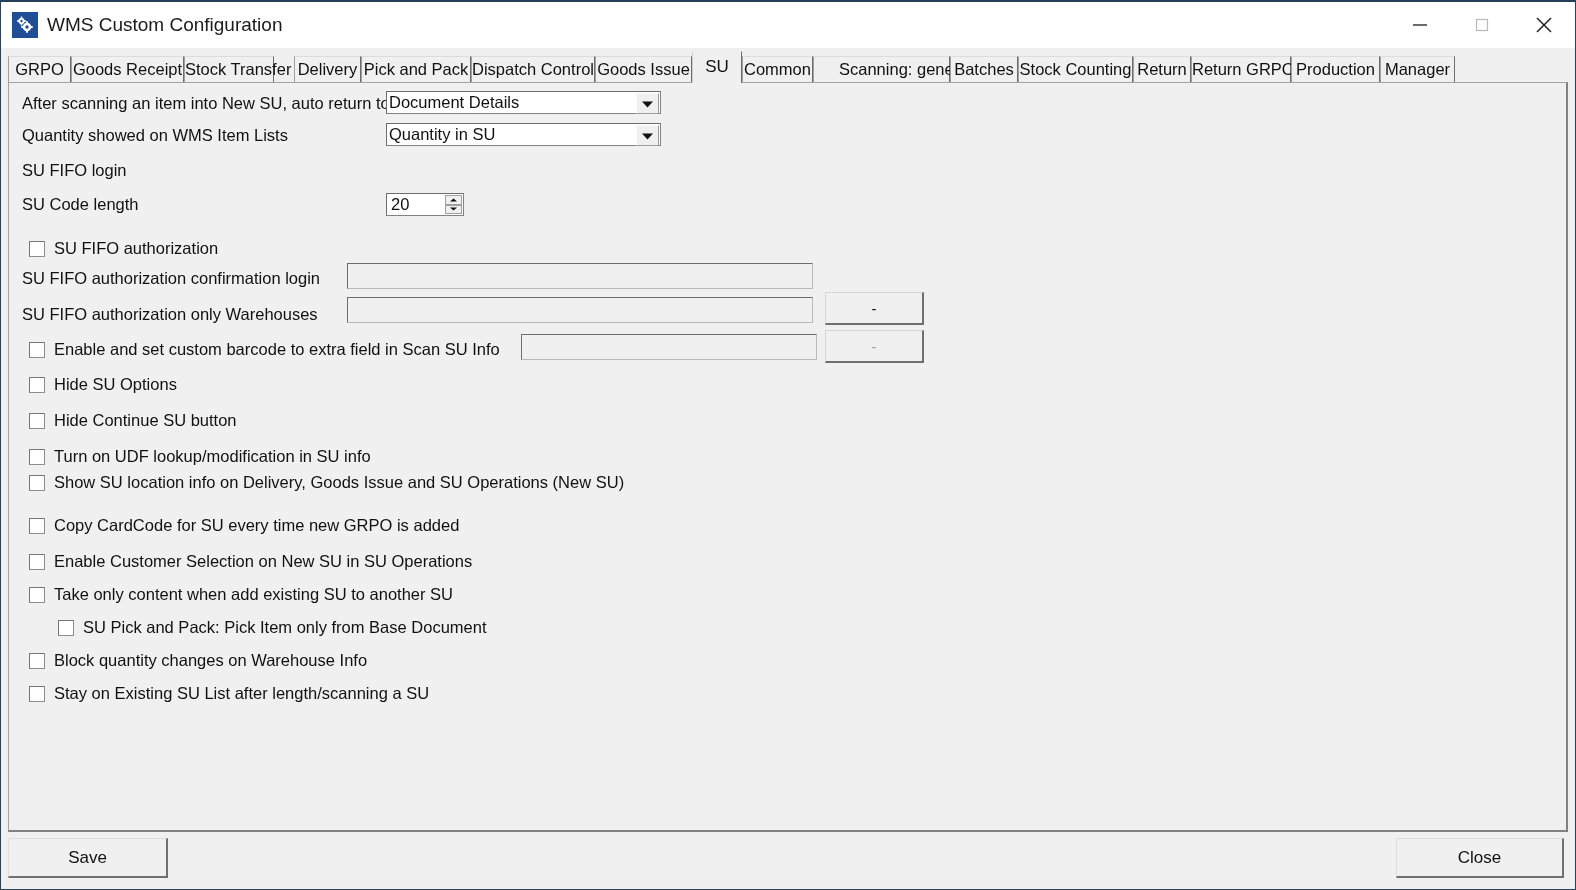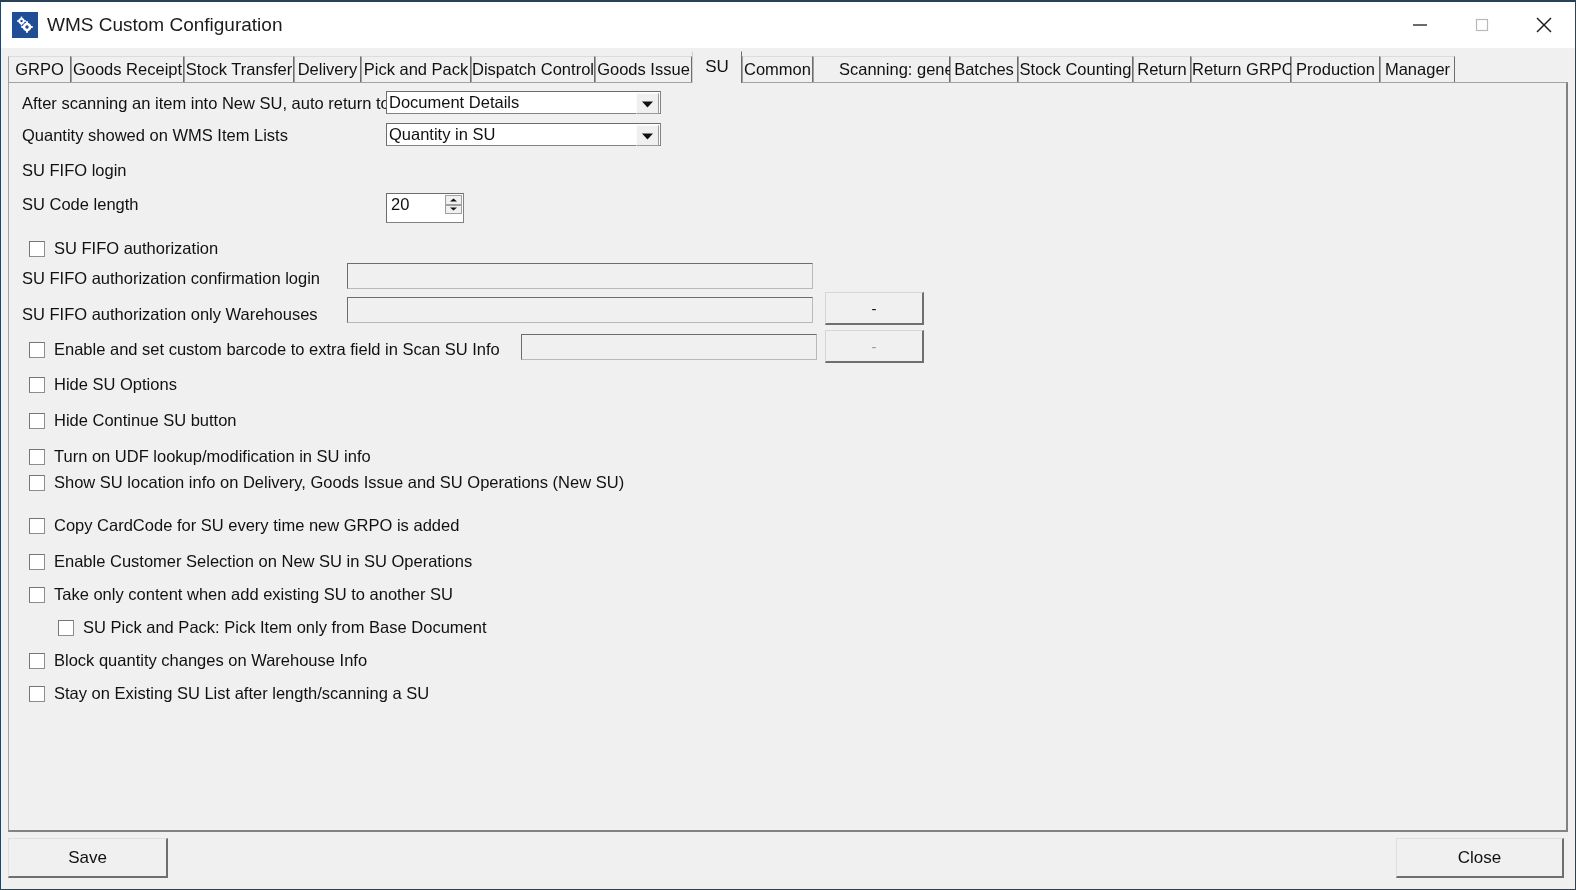--- a/index.html
+++ b/index.html
@@ -311,21 +311,21 @@
       <svg width="24" height="24" viewBox="0 0 24 24">
         <line x1="5" y1="5" x2="19" y2="19" stroke="#1b1b1b" stroke-width="1.4"></line>
         <line x1="19" y1="5" x2="5" y2="19" stroke="#1b1b1b" stroke-width="1.4"></line>
       </svg>
     </div>
   </div>
 
   <div id="tabstrip">
       <div class="tab" style="left: 0px; width: 63px;"><span>GRPO</span></div>
       <div class="tab" style="left: 63px; width: 113px;"><span>Goods Receipt</span></div>
-      <div class="tab" style="left: 176px; width: 110px;"><span>Stock Transfer</span></div>
+      <div class="tab" style="left: 176px; width: 90px;"><span>Stock Transfer</span></div>
       <div class="tab" style="left: 286px; width: 67px;"><span>Delivery</span></div>
       <div class="tab" style="left: 353px; width: 110px;"><span>Pick and Pack</span></div>
       <div class="tab" style="left: 463px; width: 124px;"><span>Dispatch Control</span></div>
       <div class="tab" style="left: 587px; width: 97px;"><span>Goods Issue</span></div>
       <div class="tab selected" style="left: 684px; width: 50px;"><span>SU</span></div>
       <div class="tab" style="left: 734px; width: 71px;"><span>Common</span></div>
       <div class="tab" style="left: 805px; width: 137px; padding-left: 25px;"><span>Scanning: general</span></div>
       <div class="tab" style="left: 942px; width: 68px;"><span>Batches</span></div>
       <div class="tab" style="left: 1010px; width: 115px;"><span>Stock Counting</span></div>
       <div class="tab" style="left: 1125px; width: 58px;"><span>Return</span></div>
@@ -352,21 +352,21 @@
       <div class="arrowbtn">
         <svg width="11" height="8" viewBox="0 0 11 8">
             <polygon points="0,1.5 11,1.5 5.5,7.5" fill="#111"></polygon>
           </svg>
       </div>
     </div>
 
     <div class="row-label" style="left:13px; top:78px;">SU FIFO login</div>
 
     <div class="row-label" style="left:13px; top:112px;">SU Code length</div>
-    <div id="spin-wrap" style="left:377px; top:110px; width:78px; height:30px;">
+    <div id="spin-wrap" style="left:377px; top:110px; width:78px; height:23px;">
       <div class="val">20</div>
       <div class="spin-btns">
         <div>
           <svg width="7" height="4" viewBox="0 0 7 4">
               <polygon points="3.5,0.4 7,3.6 0,3.6" fill="#111"></polygon>
             </svg>
         </div>
         <div>
           <svg width="7" height="4" viewBox="0 0 7 4">
               <polygon points="0,0.4 7,0.4 3.5,3.6" fill="#111"></polygon>

